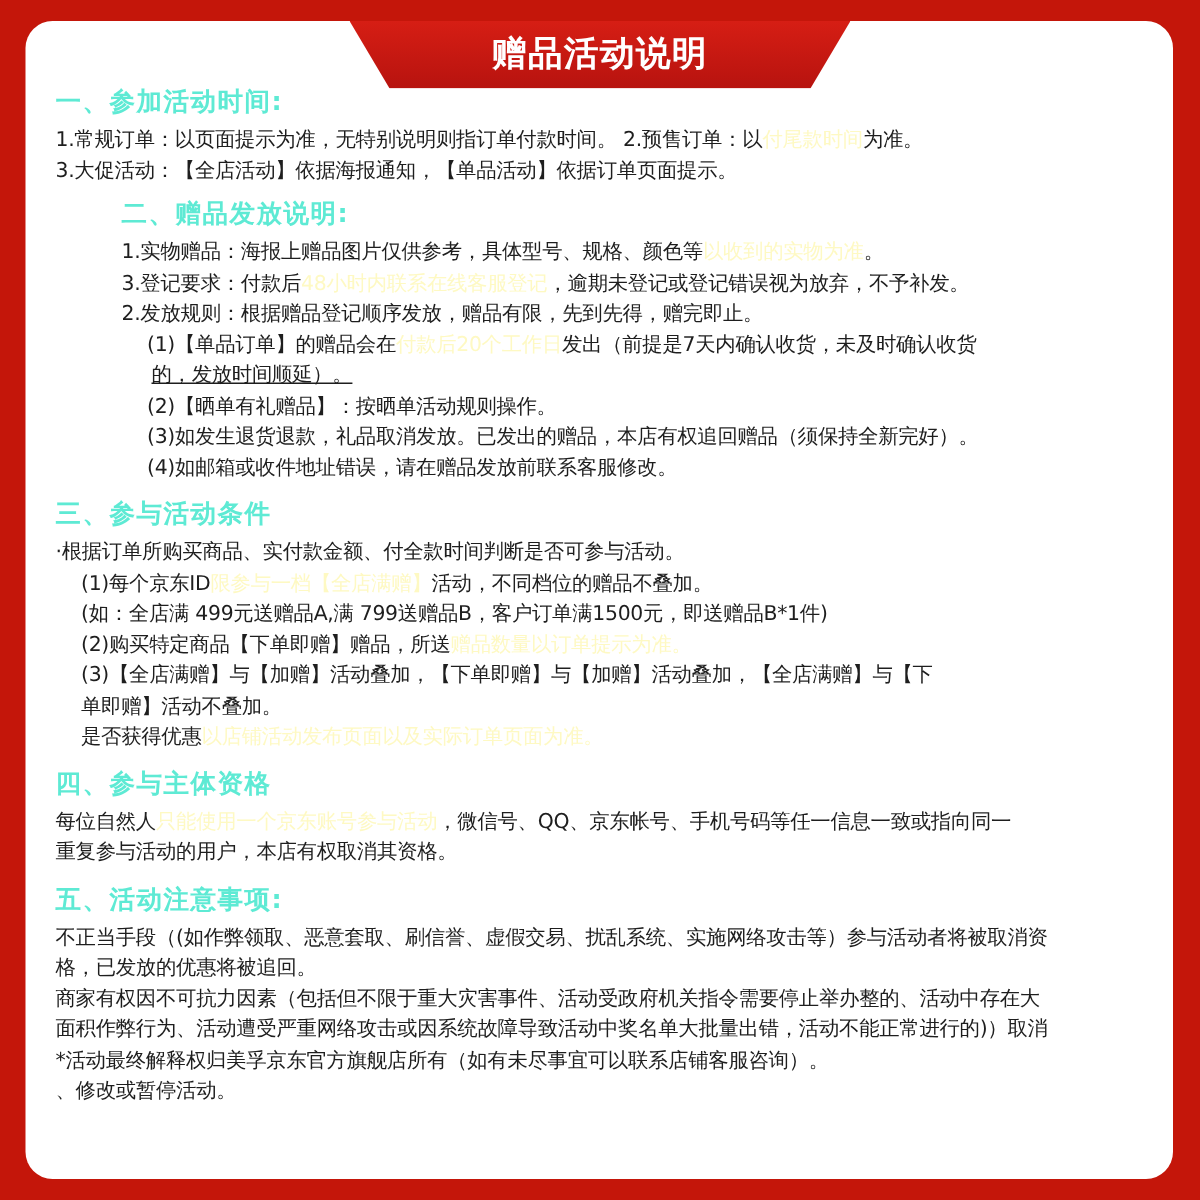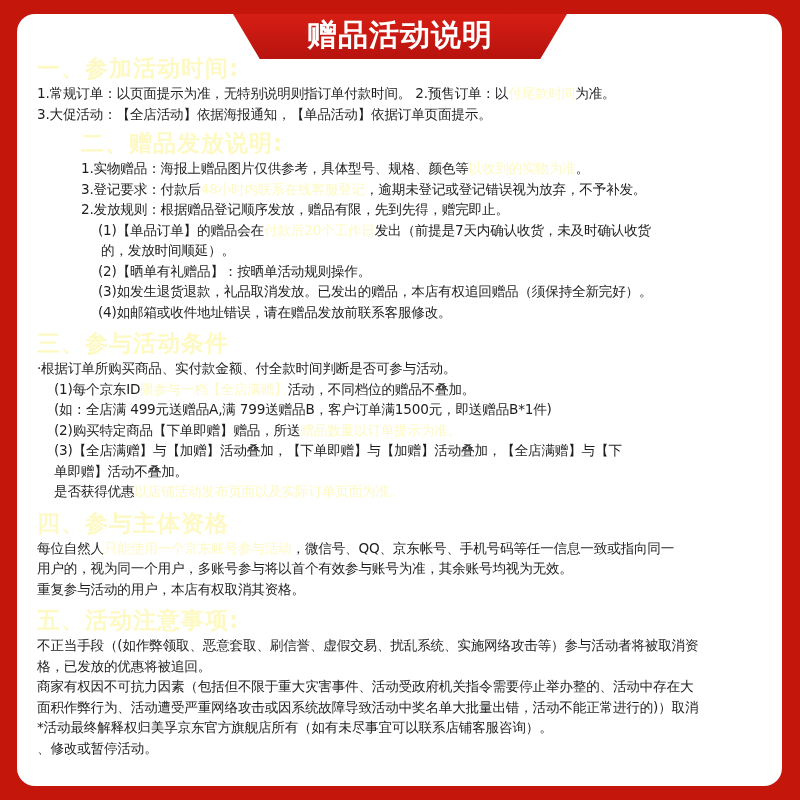--- a/index.html
+++ b/index.html
@@ -18,37 +18,37 @@
   .banner {
     position: absolute; left: 233px; top: 14px;
     width: 334px; height: 45px;
     background: linear-gradient(180deg, #d61e14 0%, #b7130f 100%);
     clip-path: polygon(0 0, 100% 0, 92% 100%, 8% 100%);
     border-bottom-left-radius: 10px;
     border-bottom-right-radius: 10px;
     display: flex; align-items: center; justify-content: center;
   }
   .banner-title {
-    color: #ffffff; font-size: 30px; font-weight: bold;
+    color: #ffffff; font-size: 23px; font-weight: bold;
     letter-spacing: 1px; margin-top: -2px;
   }
   .content {
     position: absolute; left: 37px; top: 53px; width: 730px;
     color: #1e1e1e;
   }
   .section-heading {
-    font-size: 23px; font-weight: bold; color: #fef9c3;
+    font-size: 17px; font-weight: bold; color: #5eead4;
     line-height: 30px; margin: 0; letter-spacing: 1px;
   }
   .line {
     font-size: 13.6px; line-height: 20.5px; margin: 0;
     white-space: nowrap; letter-spacing: -0.2px;
   }
   .indent { padding-left: 17px; }
-  .indent2 { padding-left: 20px; }
+  .indent2 { padding-left: 20px; text-decoration: underline; }
   .hl { color: #fef9c3; font-weight: normal; }
   .sec { margin-bottom: 4px; }
   #s1 { margin-top: 0; }
   #s2 { margin-top: 4px; margin-left: 44px; }
   #s3 { margin-top: 6px; }
   #s4 { margin-top: 6px; }
   #s5 { margin-top: 6px; }
 </style>
 </head>
 <body>
@@ -89,21 +89,20 @@
         <p class="line indent"><span>(2)购买特定商品【下单即赠】赠品，所送</span><span class="hl">赠品数量以订单提示为准。</span></p>
         <p class="line indent"><span>(3)【全店满赠】与【加赠】活动叠加，【下单即赠】与【加赠】活动叠加，【全店满赠】与【下</span></p>
         <p class="line indent"><span>单即赠】活动不叠加。</span></p>
         <p class="line indent"><span>是否获得优惠</span><span class="hl">以店铺活动发布页面以及实际订单页面为准。</span></p>
       </div>
   </div>
   <div class="sec" id="s4">
     <h2 class="section-heading">四、参与主体资格</h2>
     <div class="lines">
         <p class="line"><span>每位自然人</span><span class="hl">只能使用一个京东账号参与活动</span><span>，微信号、QQ、京东帐号、手机号码等任一信息一致或指向同一</span></p>
-        <p class="line"><span>用户的，视为同一个用户，多账号参与将以首个有效参与账号为准，其余账号均视为无效。</span></p>
         <p class="line"><span>重复参与活动的用户，本店有权取消其资格。</span></p>
       </div>
   </div>
   <div class="sec" id="s5">
     <h2 class="section-heading">五、活动注意事项:</h2>
     <div class="lines">
         <p class="line"><span>不正当手段（(如作弊领取、恶意套取、刷信誉、虚假交易、扰乱系统、实施网络攻击等）参与活动者将被取消资</span></p>
         <p class="line"><span>格，已发放的优惠将被追回。</span></p>
         <p class="line"><span>商家有权因不可抗力因素（包括但不限于重大灾害事件、活动受政府机关指令需要停止举办整的、活动中存在大</span></p>
         <p class="line"><span>面积作弊行为、活动遭受严重网络攻击或因系统故障导致活动中奖名单大批量出错，活动不能正常进行的)）取消</span></p>

